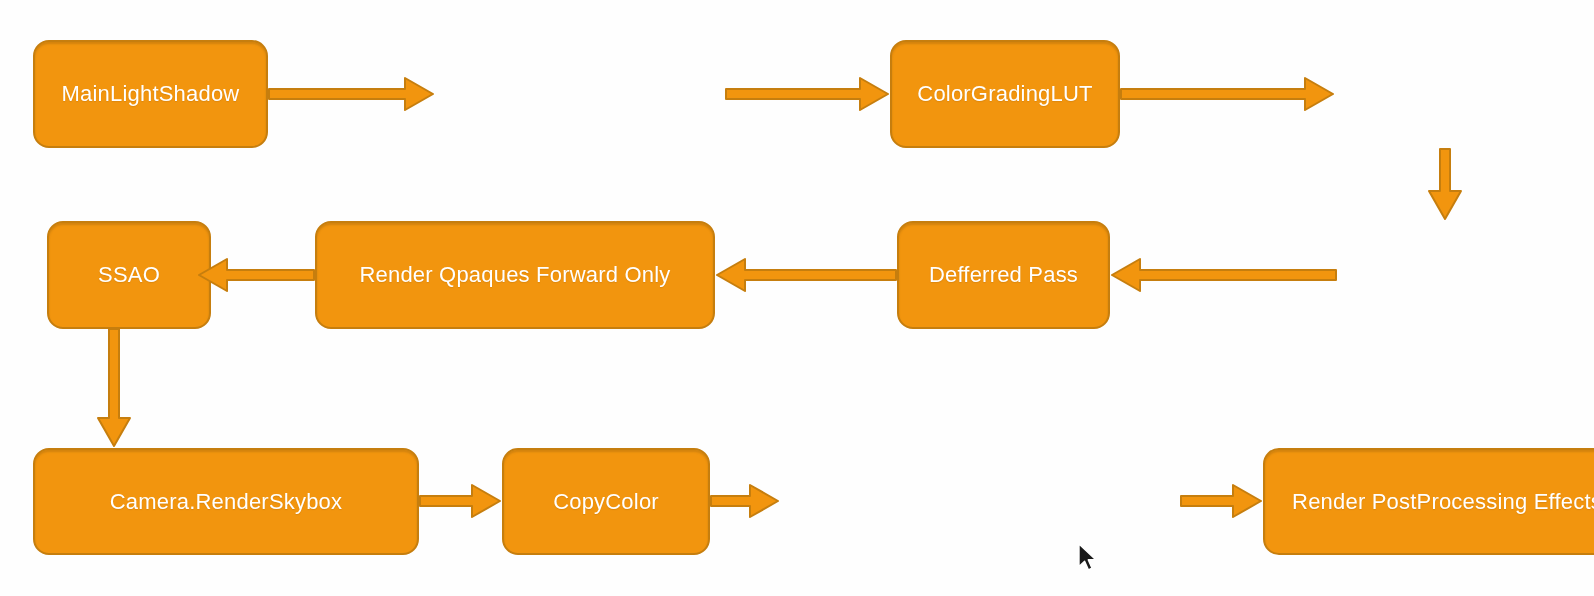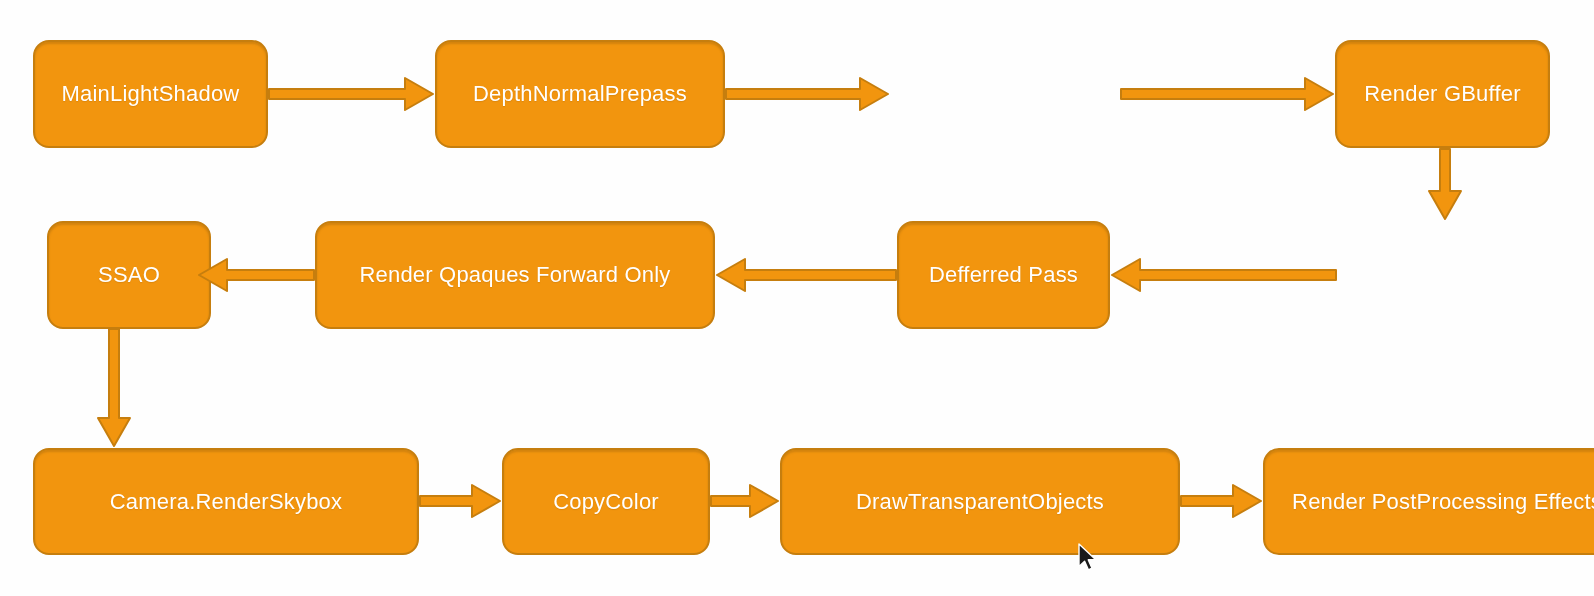--- a/index.html
+++ b/index.html
@@ -45,45 +45,39 @@
   #cursor{position:absolute;left:1076px;top:543px;width:22px;height:30px;}
 </style>
 </head>
 <body>
 
 <div id="diagram">
 
   <div class="node" style="left:33px;top:40px;width:235px;height:108px">
     <span class="node-label">MainLightShadow</span>
   </div>
-  <div class="node" style="left:435px;top:40px;width:290px;height:108px">
-    <span class="node-label">DepthNormalPrepass</span>
-  </div>
-  <div class="node" style="left:1335px;top:40px;width:215px;height:108px">
-    <span class="node-label">Render GBuffer</span>
+  <div class="node" style="left:890px;top:40px;width:230px;height:108px">
+    <span class="node-label">ColorGradingLUT</span>
   </div>
 
   <div class="node" style="left:315px;top:221px;width:400px;height:108px">
     <span class="node-label">Render Qpaques Forward Only</span>
   </div>
   <div class="node" style="left:897px;top:221px;width:213px;height:108px">
     <span class="node-label">Defferred Pass</span>
   </div>
   <div class="node" style="left:47px;top:221px;width:164px;height:108px">
     <span class="node-label">SSAO</span>
   </div>
 
   <div class="node" style="left:33px;top:448px;width:386px;height:107px">
     <span class="node-label">Camera.RenderSkybox</span>
   </div>
   <div class="node" style="left:502px;top:448px;width:208px;height:107px">
     <span class="node-label">CopyColor</span>
-  </div>
-  <div class="node" style="left:780px;top:448px;width:400px;height:107px">
-    <span class="node-label">DrawTransparentObjects</span>
   </div>
   <div class="node" style="left:1263px;top:448px;width:368px;height:107px">
     <span class="node-label">Render PostProcessing Effects</span>
   </div>
 
   <svg class="arrow" style="left:268px;top:76px" width="167" height="36">
     <polygon points="1,13 137,13 137,2 165,18 137,34 137,23 1,23"></polygon>
   </svg>
   <svg class="arrow" style="left:725px;top:76px" width="165" height="36">
     <polygon points="1,13 135,13 135,2 163,18 135,34 135,23 1,23"></polygon>

